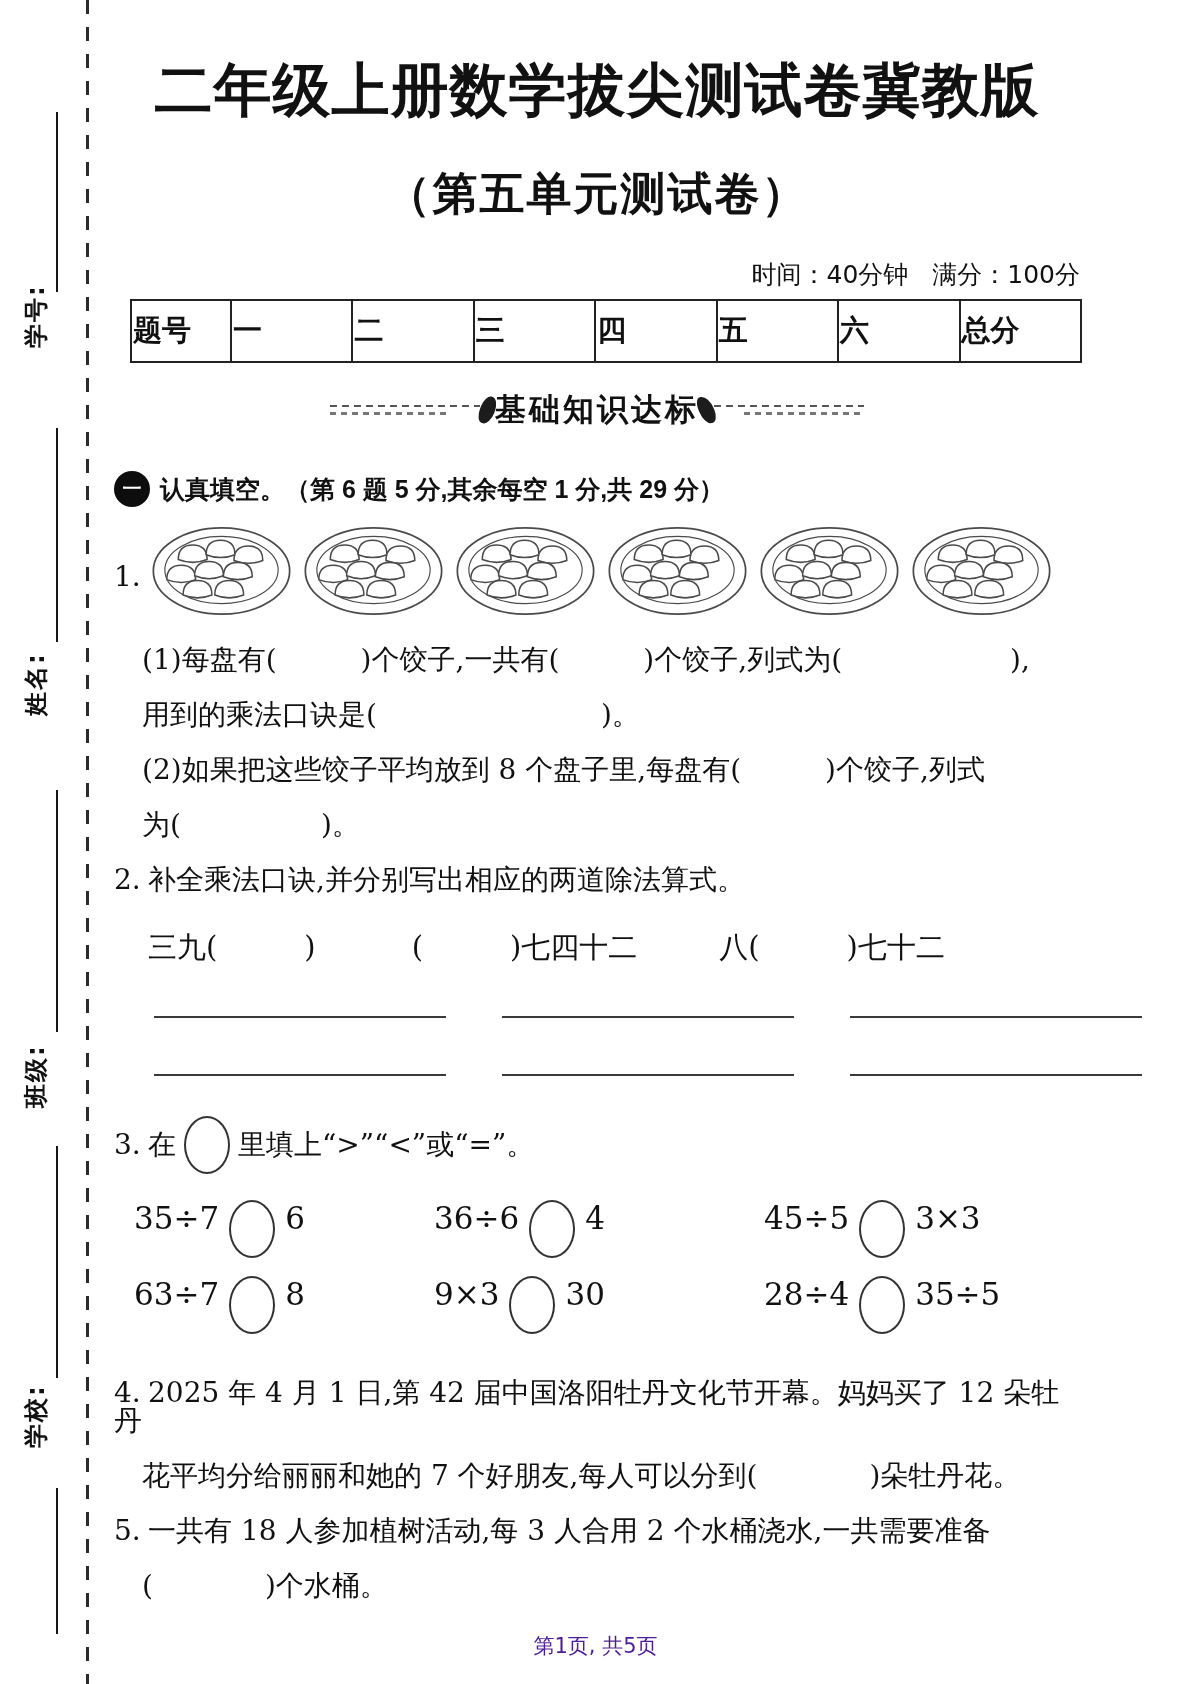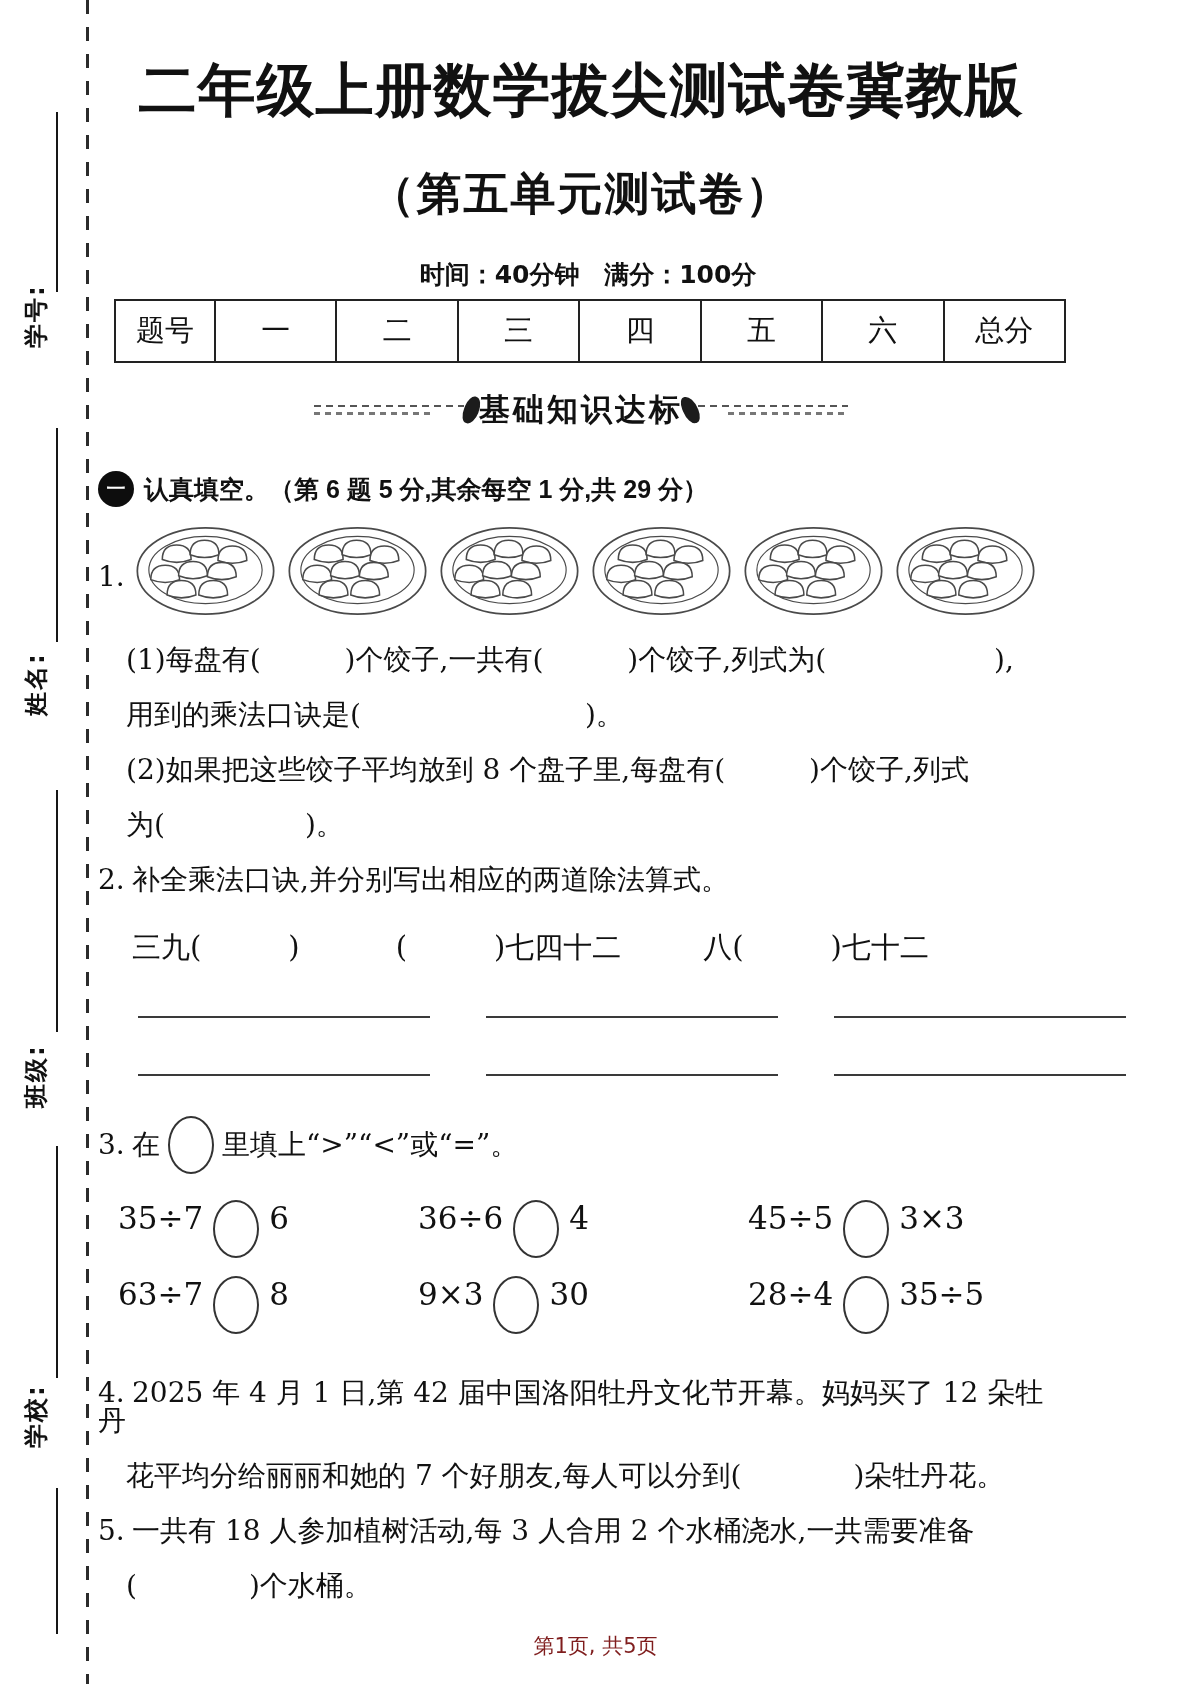--- a/index.html
+++ b/index.html
@@ -27,46 +27,46 @@
   .wl5{top:1488px;height:146px;}
   .margin-label{
     position:absolute;left:12px;
     font-size:24px;font-weight:600;letter-spacing:2px;
     transform:rotate(-90deg);transform-origin:center;
     white-space:nowrap;width:48px;text-align:center;
   }
   .ml1{top:308px;} .ml2{top:676px;} .ml3{top:1068px;} .ml4{top:1408px;}
 
   
-  main{position:absolute;left:96px;top:0;width:970px;}
+  main{position:absolute;left:112px;top:0;width:970px;}
   .title{
     margin:52px 0 0 0;text-align:center;
     font-size:58px;font-weight:900;letter-spacing:1px;
     font-family:"Liberation Sans","DejaVu Sans",sans-serif;
   }
   .subtitle{
     margin:34px 0 0 0;text-align:center;
     font-size:45px;font-weight:900;letter-spacing:2px;
     font-family:"Liberation Sans","DejaVu Sans",sans-serif;
   }
   .meta{
-    margin:34px 2px 8px 0;text-align:center;
-    font-size:25px;font-weight:700;
+    margin:34px 2px 8px 0;text-align:right;
+    font-size:25px;font-weight:400;
   }
   .meta span{margin-left:16px;}
 
   
   table.score{
     width:952px;border-collapse:collapse;margin:0 0 0 18px;
     table-layout:fixed;
   }
   table.score td{
     border:2px solid #222;height:58px;
-    text-align:center;vertical-align:middle;
-    font-size:29px;font-weight:400;
+    vertical-align:middle;
+    font-size:29px;font-weight:700;
   }
   td.lab{font-weight:700;}
 
   
   .banner{
     margin:26px 0 0 0;display:flex;align-items:center;justify-content:center;
   }
   .banner .txt{
     font-size:31px;font-weight:900;letter-spacing:3px;
     font-family:"Liberation Sans","DejaVu Sans",sans-serif;
@@ -142,21 +142,21 @@
   .cmp-grid{
     display:grid;grid-template-columns:300px 330px 1fr;
     margin:26px 0 0 22px;
     font-family:"DejaVu Serif","Liberation Serif",serif;font-size:31px;
   }
   .cmp{display:flex;height:76px;}
   .cmp .circle{margin:0 10px;}
 
   .footer{
     position:absolute;left:0;right:0;bottom:24px;text-align:center;
-    font-size:21px;color:#7f1d1d;
+    font-size:21px;color:#4c1d95;
   }
 </style>
 </head>
 <body>
 
 <div class="page">
 
   <div class="margin-divider"></div>
   <div class="writing-line wl1"></div>
   <div class="writing-line wl2"></div>

